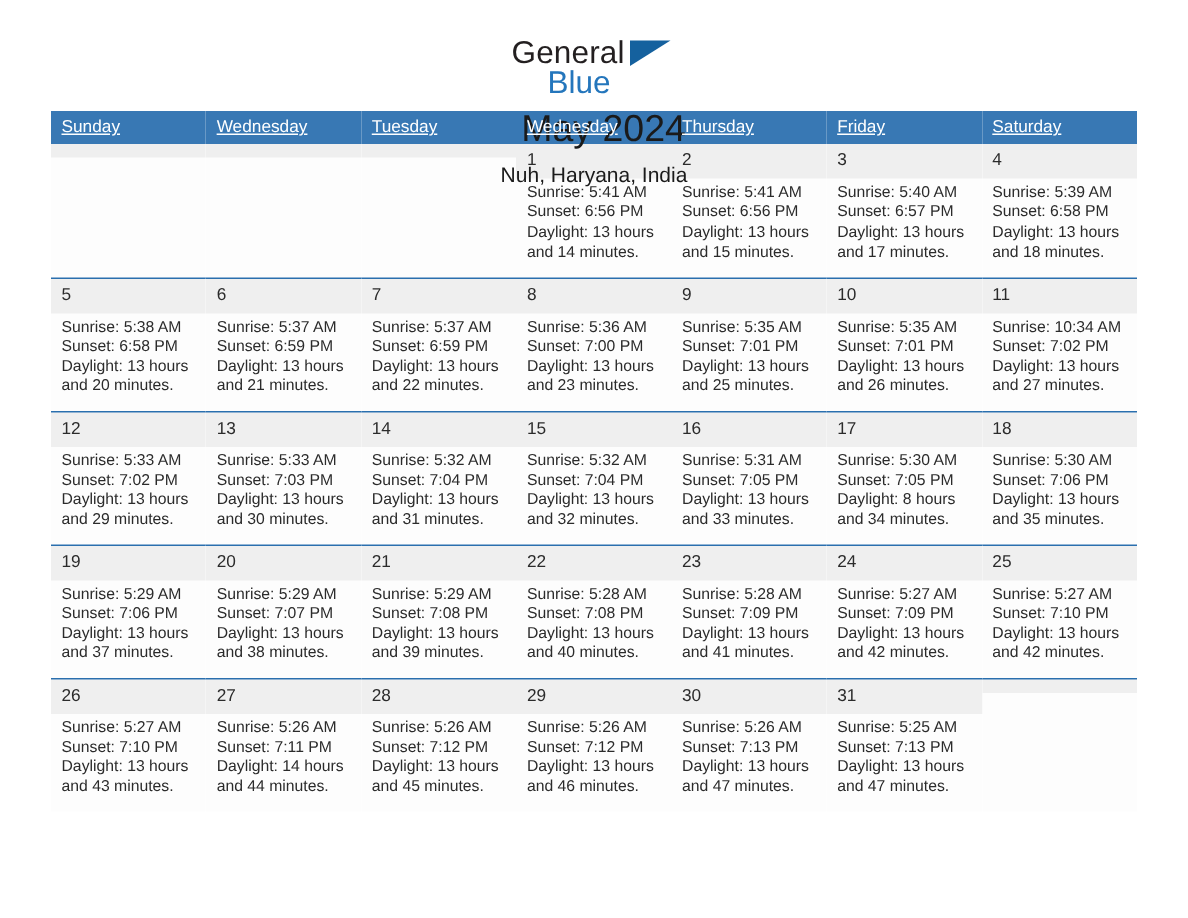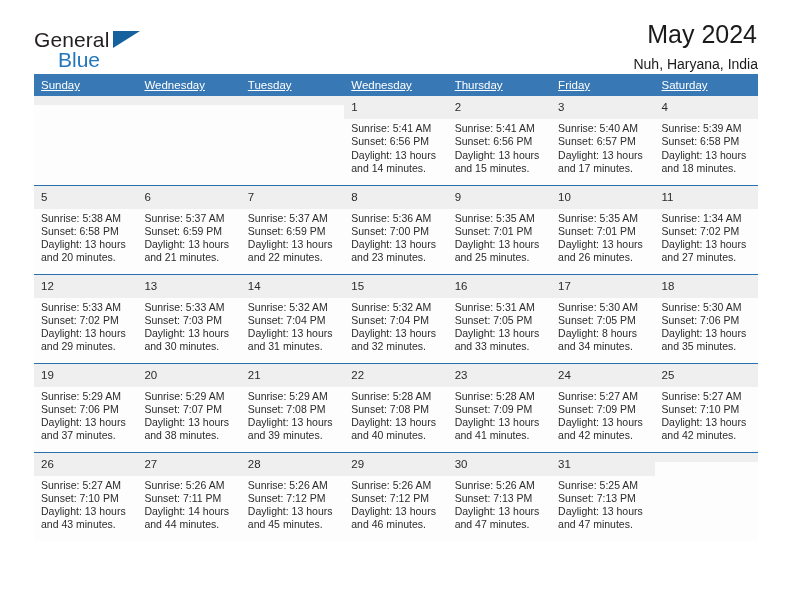--- a/index.html
+++ b/index.html
@@ -18,25 +18,26 @@
     position: relative;
     width: 792px;
     height: 612px;
     box-sizing: border-box;
     padding: 0 34px;
   }
 
   
   .header {
     display: flex;
-    align-items: flex-end;
+    align-items: center;
     justify-content: space-between;
     height: 74px;
     padding-top: 24px;
     box-sizing: border-box;
+    flex-direction: column;
   }
   .brand {
     position: relative;
     width: 110px;
     height: 46px;
     flex: 0 0 auto;
   }
   .brand-general {
     position: absolute;
     left: 0;
@@ -252,21 +253,21 @@
             <span class="daynum">10</span>
             <div class="details">
               <div>Sunrise: 5:35 AM</div>
               <div>Sunset: 7:01 PM</div>
               <div class="daylight">Daylight: 13 hours and 26 minutes.</div>
             </div>
           </td>
           <td class="day-cell">
             <span class="daynum">11</span>
             <div class="details">
-              <div>Sunrise: 1:34 AM</div>
+              <div>Sunrise: 10:34 AM</div>
               <div>Sunset: 7:02 PM</div>
               <div class="daylight">Daylight: 13 hours and 27 minutes.</div>
             </div>
           </td>
         </tr>
         <tr class="week">
           <td class="day-cell">
             <span class="daynum">12</span>
             <div class="details">
               <div>Sunrise: 5:33 AM</div>

